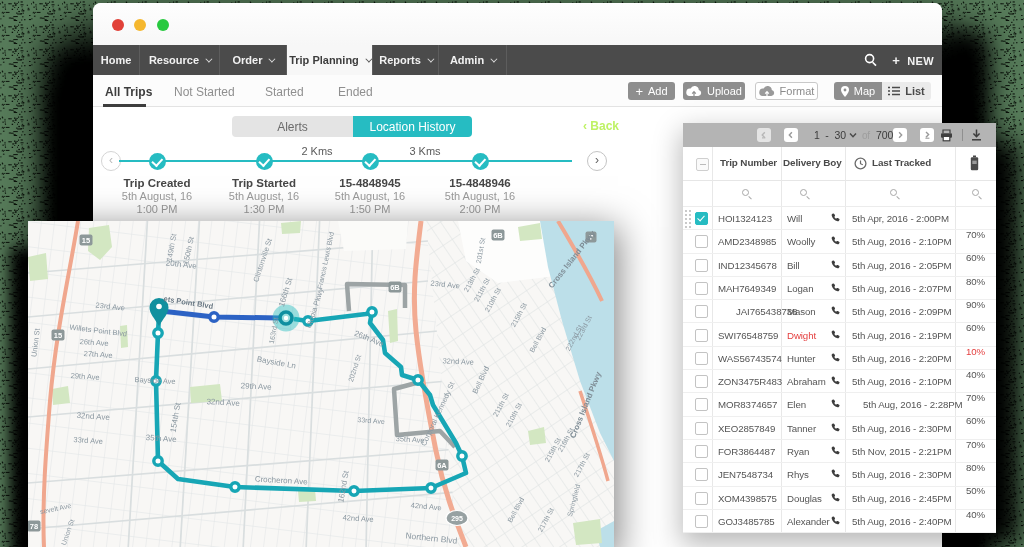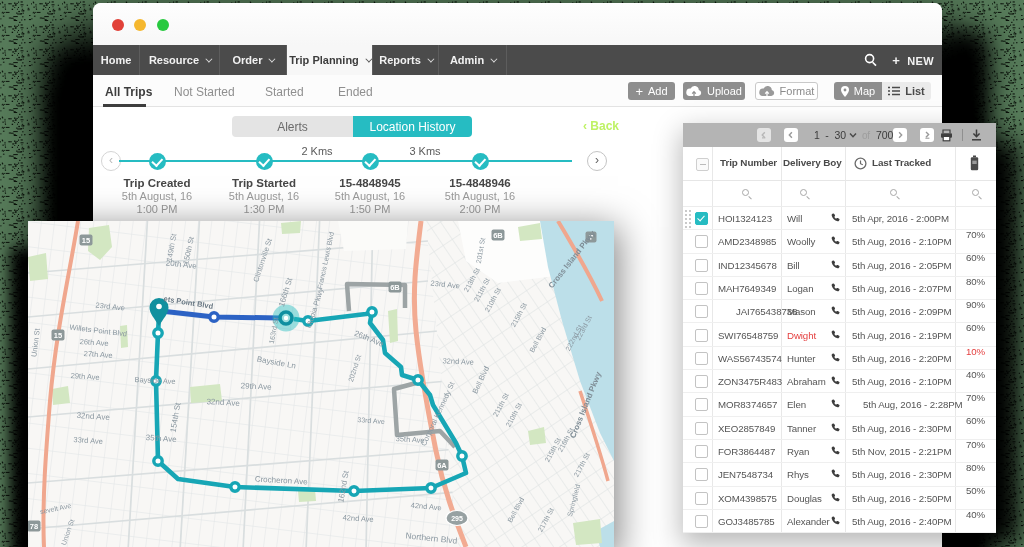--- a/index.html
+++ b/index.html
@@ -586,21 +586,21 @@
 <span class="cell" style="left:169px;">5th Aug, 2016 - 2:30PM</span>
 <span class="pct">50%</span>
 </div>
 <div class="row" style="top:363.6px;">
       <span class="cb"></span>
 <span class="cell" style="left:35px;">XOM4398575</span>
 <span class="cell" style="left:104px;">Douglas</span>
 <svg class="phone" width="9" height="9" viewBox="0 0 12 12">
         <path d="M2.6 0.8 C3.2 0.4 4 0.6 4.4 1.3 L5.3 2.9 C5.6 3.5 5.4 4.2 4.9 4.6 L4.3 5.1 C4.8 6.2 5.8 7.2 6.9 7.7 L7.4 7.1 C7.8 6.6 8.5 6.4 9.1 6.7 L10.7 7.6 C11.4 8 11.6 8.8 11.2 9.4 L10.6 10.4 C10.2 11 9.5 11.3 8.8 11.1 C4.7 10 1.9 7.2 0.9 3.2 C0.7 2.5 1 1.8 1.6 1.4 Z" fill="#3d3d3d"></path>
       </svg>
-<span class="cell" style="left:169px;">5th Aug, 2016 - 2:50PM</span>
+<span class="cell" style="left:169px;">5th Aug, 2016 - 2:45PM</span>
 <span class="pct">40%</span>
 </div>
 <div class="row" style="top:386.9px;">
       <span class="cb"></span>
 <span class="cell" style="left:35px;">GOJ3485785</span>
 <span class="cell" style="left:104px;">Alexander</span>
 <svg class="phone" width="9" height="9" viewBox="0 0 12 12">
         <path d="M2.6 0.8 C3.2 0.4 4 0.6 4.4 1.3 L5.3 2.9 C5.6 3.5 5.4 4.2 4.9 4.6 L4.3 5.1 C4.8 6.2 5.8 7.2 6.9 7.7 L7.4 7.1 C7.8 6.6 8.5 6.4 9.1 6.7 L10.7 7.6 C11.4 8 11.6 8.8 11.2 9.4 L10.6 10.4 C10.2 11 9.5 11.3 8.8 11.1 C4.7 10 1.9 7.2 0.9 3.2 C0.7 2.5 1 1.8 1.6 1.4 Z" fill="#3d3d3d"></path>
       </svg>
 <span class="cell" style="left:169px;">5th Aug, 2016 - 2:40PM</span>

